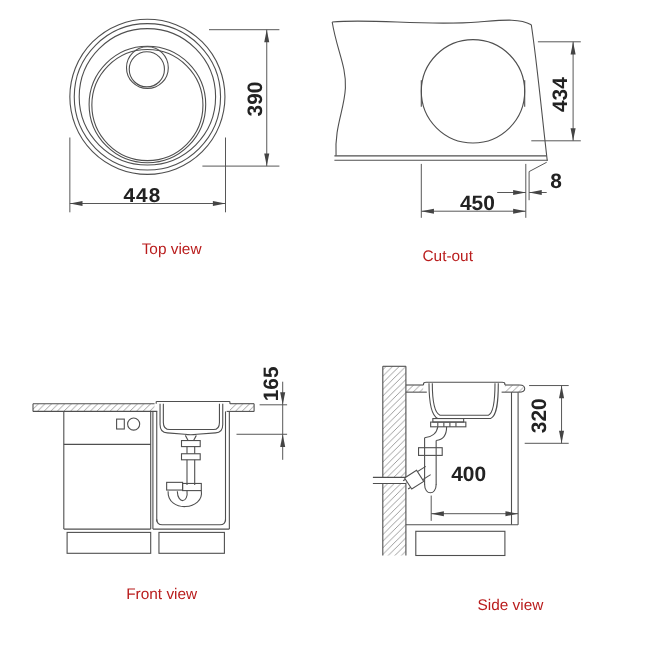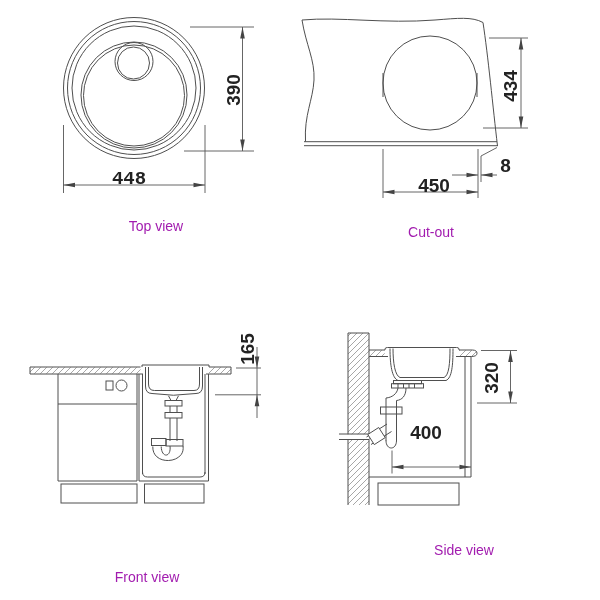--- a/index.html
+++ b/index.html
@@ -7,21 +7,21 @@
     position:relative;width:600px;height:600px;background:#ffffff;
     font-family:"Liberation Sans",sans-serif;overflow:hidden;
   }
   #stage svg{position:absolute;left:0;top:0;}
   .dim{
     position:absolute;font-weight:bold;font-size:19px;color:#222;
     white-space:nowrap;transform:translate(-50%,-50%);line-height:1;
   }
   .dim.rot{transform:translate(-50%,-50%) rotate(-90deg);}
   .viewlabel{
-    position:absolute;font-size:14px;color:#a21caf;white-space:nowrap;
+    position:absolute;font-size:14px;color:#b91c1c;white-space:nowrap;
     transform:translate(-50%,-50%);line-height:1;
   }
 </style>
 </head>
 <body>
 
 <div id="stage">
 
 <svg width="600" height="600" viewBox="0 0 600 600">
   <defs>
@@ -223,17 +223,17 @@
 <div class="dim" style="left:129px;top:178.5px;font-family:Liberation Mono, monospace;">448</div>
 <div class="dim rot" style="left:233px;top:90px;">390</div>
 <div class="dim" style="left:434px;top:184.5px;">450</div>
 <div class="dim rot" style="left:510px;top:86px;">434</div>
 <div class="dim" style="left:505.5px;top:164.5px;">8</div>
 <div class="dim rot" style="left:246.5px;top:348.5px;">165</div>
 <div class="dim" style="left:426px;top:432px;">400</div>
 <div class="dim rot" style="left:491px;top:377.5px;">320</div>
 
 <div class="viewlabel" style="left:156px;top:226px;">Top view</div>
-<div class="viewlabel" style="left:431px;top:231.5px;">Cut-out</div>
-<div class="viewlabel" style="left:147px;top:577px;">Front view</div>
+<div class="viewlabel" style="left:407px;top:231.5px;">Cut-out</div>
+<div class="viewlabel" style="left:147px;top:540px;">Front view</div>
 <div class="viewlabel" style="left:420px;top:550px;margin-left:44px;">Side view</div>
 
 </div>
 
 </body></html>

